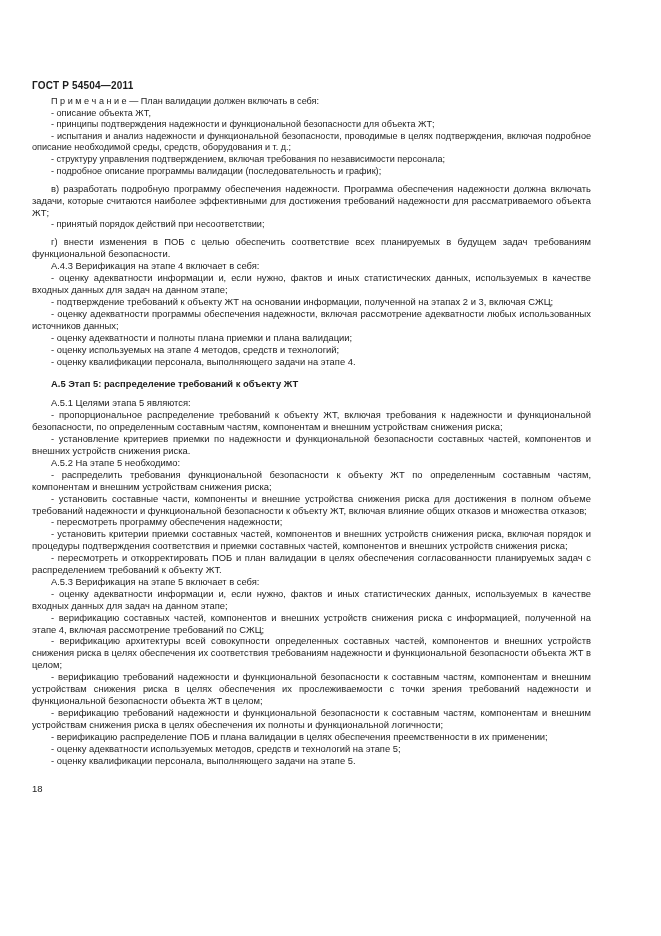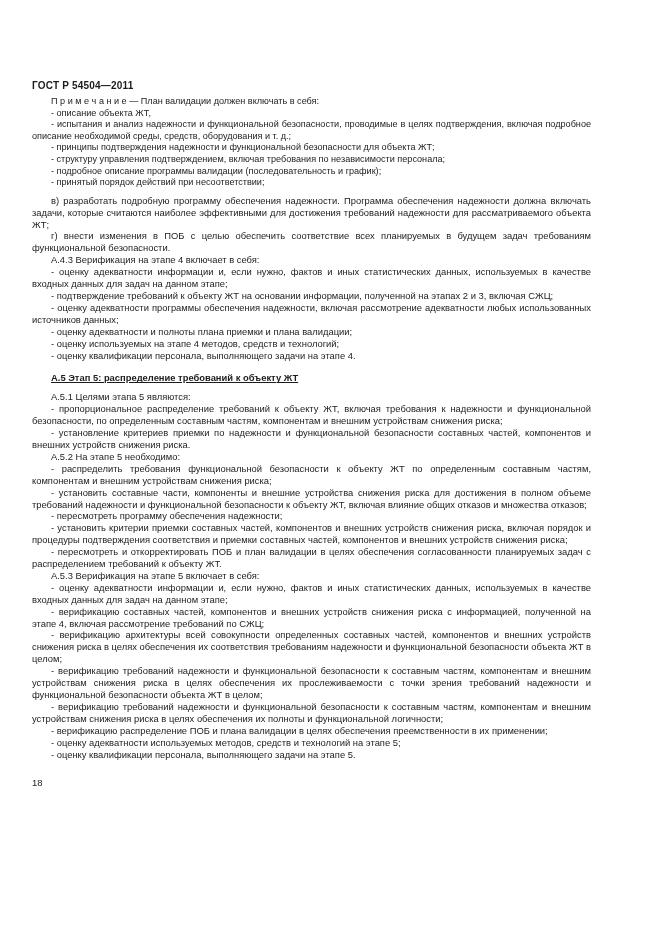--- a/index.html
+++ b/index.html
@@ -35,44 +35,43 @@
     font-size: 9.1px;
     line-height: 11.6px;
   }
   .para.note-item + .para.text {
     margin-top: 6px;
   }
   .para.heading {
     font-weight: bold;
     text-align: left;
     margin: 11px 0 7px 0;
-    text-decoration: underline;
   }
   .doc-footer {
     font-size: 9.5px;
     margin-top: 17px;
   }
 </style>
 </head>
 <body>
 
 <div class="page">
   <div class="doc-header">
     <span>ГОСТ Р 54504—2011</span>
   </div>
 
   <div class="content">
       <p class="para note-title">П р и м е ч а н и е — План валидации должен включать в себя:</p>
       <p class="para note-item">- описание объекта ЖТ,</p>
+      <p class="para note-item">- принципы подтверждения надежности и функциональной безопасности для объекта ЖТ;</p>
       <p class="para note-item">- испытания и анализ надежности и функциональной безопасности, проводимые в целях подтверждения, включая подробное описание необходимой среды, средств, оборудования и т. д.;</p>
-      <p class="para note-item">- принципы подтверждения надежности и функциональной безопасности для объекта ЖТ;</p>
       <p class="para note-item">- структуру управления подтверждением, включая требования по независимости персонала;</p>
       <p class="para note-item">- подробное описание программы валидации (последовательность и график);</p>
+      <p class="para text">в) разработать подробную программу обеспечения надежности. Программа обеспечения надежности должна включать задачи, которые считаются наиболее эффективными для достижения требований надежности для рассматриваемого объекта ЖТ;</p>
       <p class="para note-item">- принятый порядок действий при несоответствии;</p>
-      <p class="para text">в) разработать подробную программу обеспечения надежности. Программа обеспечения надежности должна включать задачи, которые считаются наиболее эффективными для достижения требований надежности для рассматриваемого объекта ЖТ;</p>
       <p class="para text">г) внести изменения в ПОБ с целью обеспечить соответствие всех планируемых в будущем задач требованиям функциональной безопасности.</p>
       <p class="para text">А.4.3 Верификация на этапе 4 включает в себя:</p>
       <p class="para text">- оценку адекватности информации и, если нужно, фактов и иных статистических данных, используемых в качестве входных данных для задач на данном этапе;</p>
       <p class="para text">- подтверждение требований к объекту ЖТ на основании информации, полученной на этапах 2 и 3, включая СЖЦ;</p>
       <p class="para text">- оценку адекватности программы обеспечения надежности, включая рассмотрение адекватности любых использованных источников данных;</p>
       <p class="para text">- оценку адекватности и полноты плана приемки и плана валидации;</p>
       <p class="para text">- оценку используемых на этапе 4 методов, средств и технологий;</p>
       <p class="para text">- оценку квалификации персонала, выполняющего задачи на этапе 4.</p>
       <p class="para heading">А.5 Этап 5: распределение требований к объекту ЖТ</p>
       <p class="para text">А.5.1 Целями этапа 5 являются:</p>

